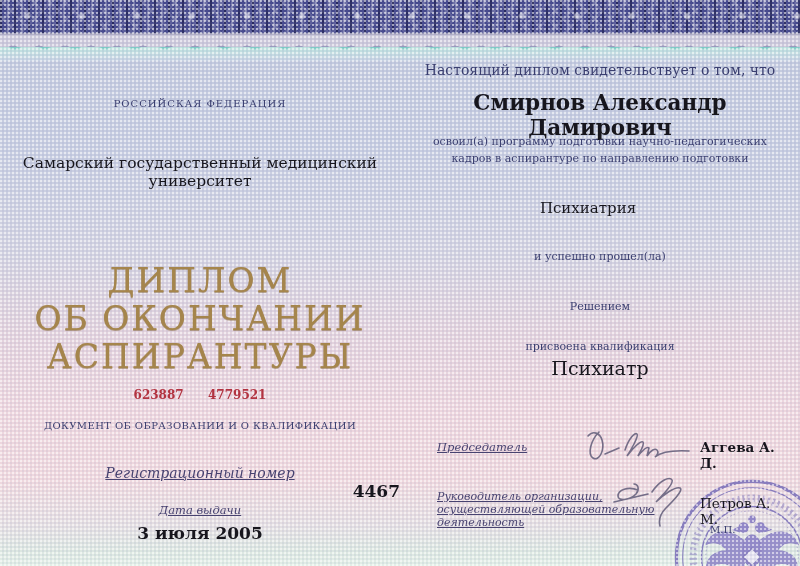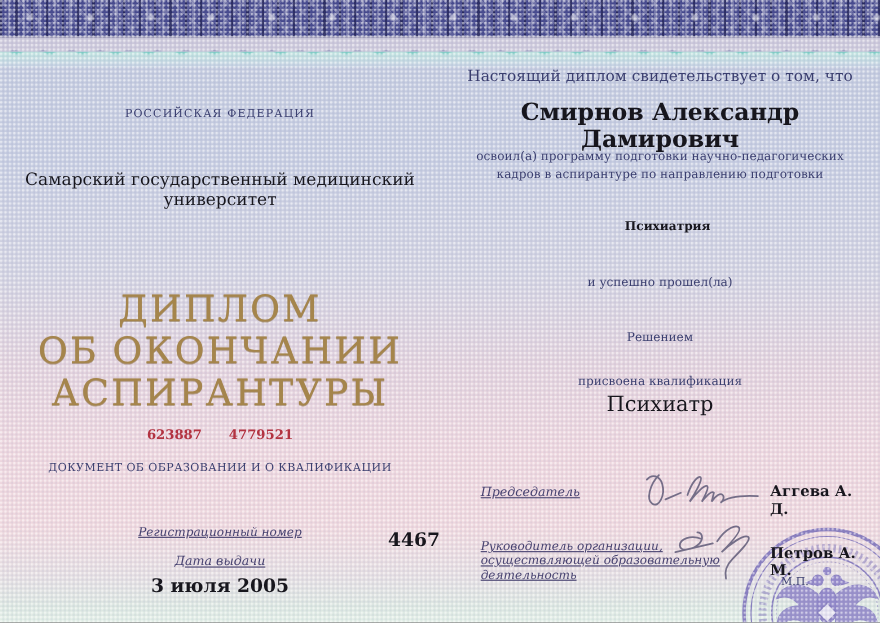--- a/index.html
+++ b/index.html
@@ -90,38 +90,38 @@
   </div>
 
   <div class="abs c red" style="left:0;top:388px;width:400px;font-size:12px;font-weight:bold;">
     <span>623887</span>
     <span style="display:inline-block;width:16px;"></span>
     <span>4779521</span>
   </div>
 
   <div class="abs c navy" style="left:0;top:420px;width:400px;font-size:10px;letter-spacing:.4px;">ДОКУМЕНТ ОБ ОБРАЗОВАНИИ И О КВАЛИФИКАЦИИ</div>
 
-  <div class="abs c ital" style="left:0;top:465px;width:400px;font-size:11px;margin-top:12px;">Регистрационный номер</div>
+  <div class="abs c ital" style="left:0;top:465px;width:400px;font-size:14px;">Регистрационный номер</div>
 
   <div class="abs c black" style="left:0;top:481px;width:400px;font-size:17px;font-weight:bold;text-align:right;">4467</div>
 
   <div class="abs c ital" style="left:0;top:503px;width:400px;font-size:11.5px;">Дата выдачи</div>
 
   <div class="abs c black" style="left:0;top:523px;width:400px;font-size:17px;font-weight:bold;">3 июля 2005</div>
 
   <div class="abs c navy" style="left:420px;top:62px;width:360px;font-size:14px;">Настоящий диплом свидетельствует о том, что</div>
 
   <div class="abs c black" style="left:420px;top:90px;width:360px;font-size:21.5px;font-weight:bold;">Смирнов Александр Дамирович</div>
 
   <div class="abs c navy" style="left:420px;top:133px;width:360px;font-size:11px;line-height:17px;">
     <div>освоил(а) программу подготовки научно-педагогических</div>
     <div>кадров в аспирантуре по направлению подготовки</div>
   </div>
 
-  <div class="abs c black" style="left:427px;top:199px;width:360px;font-size:11px;font-weight:bold;">Психиатрия</div>
+  <div class="abs c black" style="left:408px;top:199px;width:360px;font-size:15px;font-weight:normal;">Психиатрия</div>
 
   <div class="abs c navy" style="left:420px;top:250px;width:360px;font-size:11px;">и успешно прошел(ла)</div>
 
   <div class="abs c navy" style="left:420px;top:300px;width:360px;font-size:11px;">Решением</div>
 
   <div class="abs c navy" style="left:420px;top:340px;width:360px;font-size:11px;">присвоена квалификация</div>
 
   <div class="abs c black" style="left:420px;top:357px;width:360px;font-size:19px;">Психиатр</div>
 
   <div class="abs ital" style="left:437px;top:440px;font-size:11.5px;">Председатель</div>
@@ -137,21 +137,21 @@
     <div>Руководитель организации,</div>
     <div>осуществляющей образовательную</div>
     <div>деятельность</div>
   </div>
 
   <svg class="abs sig" style="left:608px;top:472px;" width="95" height="58" viewBox="0 0 95 58">
     <path d="M30 18 C20 14 10 18 10 24 C10 30 22 28 28 22 C32 17 30 12 26 12 M6 30 L40 22"></path>
     <path d="M44 20 C52 8 62 4 64 8 C66 12 54 24 48 30 C56 22 68 14 72 16 C76 18 64 30 58 36 C54 40 50 46 52 54"></path>
   </svg>
 
-  <div class="abs black" style="left:700px;top:495px;width:92px;font-size:13.5px;font-weight:bold;z-index:5;">Петров А. М.</div>
+  <div class="abs black" style="left:700px;top:495px;width:92px;font-size:13.5px;font-weight:normal;z-index:5;">Петров А. М.</div>
 
   <div class="abs navy" style="left:710px;top:524px;font-size:10px;z-index:5;">М.П.</div>
 
   <svg class="abs seal" style="left:647px;top:452px;z-index:2;" width="210" height="210" viewBox="0 0 200 200">
     <g stroke="#7d71ba" fill="none">
       <circle cx="100" cy="100" r="72" stroke-width="3"></circle>
       <circle cx="100" cy="100" r="66" stroke-width="1"></circle>
       <circle cx="100" cy="100" r="56" stroke-width="7" stroke-dasharray="2.2 2.6" opacity=".55"></circle>
       <circle cx="100" cy="100" r="48" stroke-width="1.4"></circle>
       <circle cx="100" cy="100" r="44" stroke-width=".8" stroke-dasharray="1.5 2" opacity=".7"></circle>

